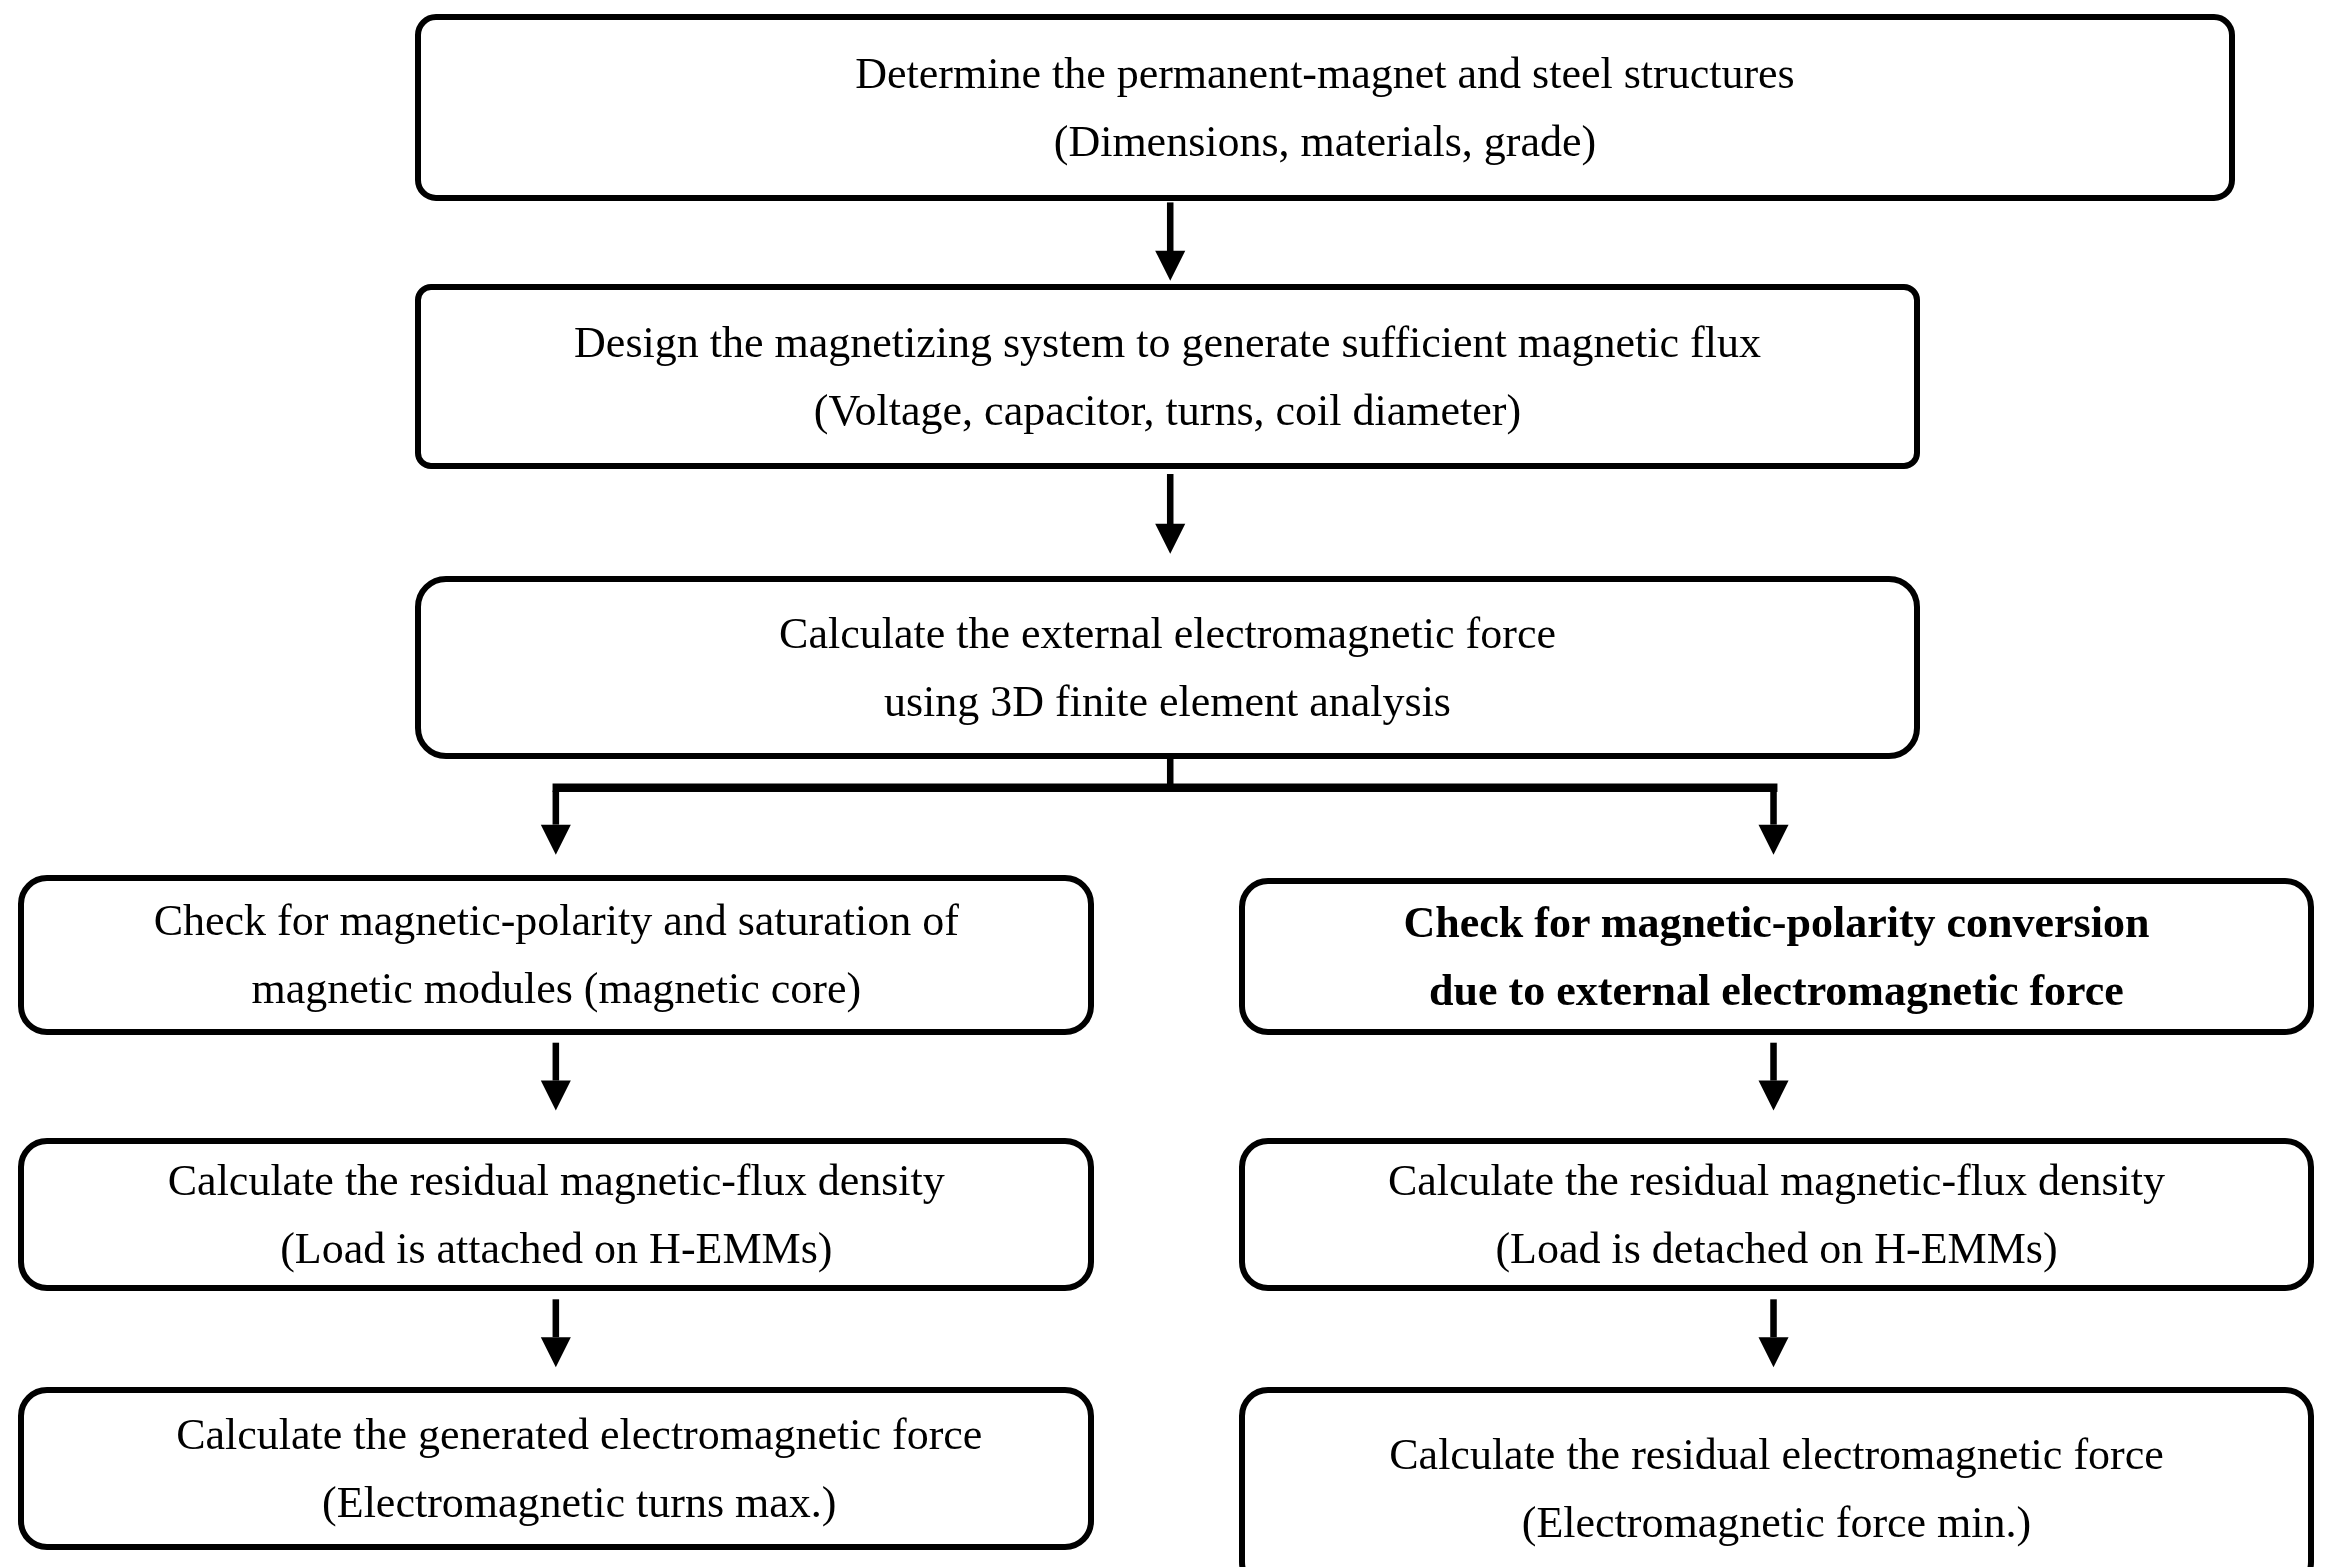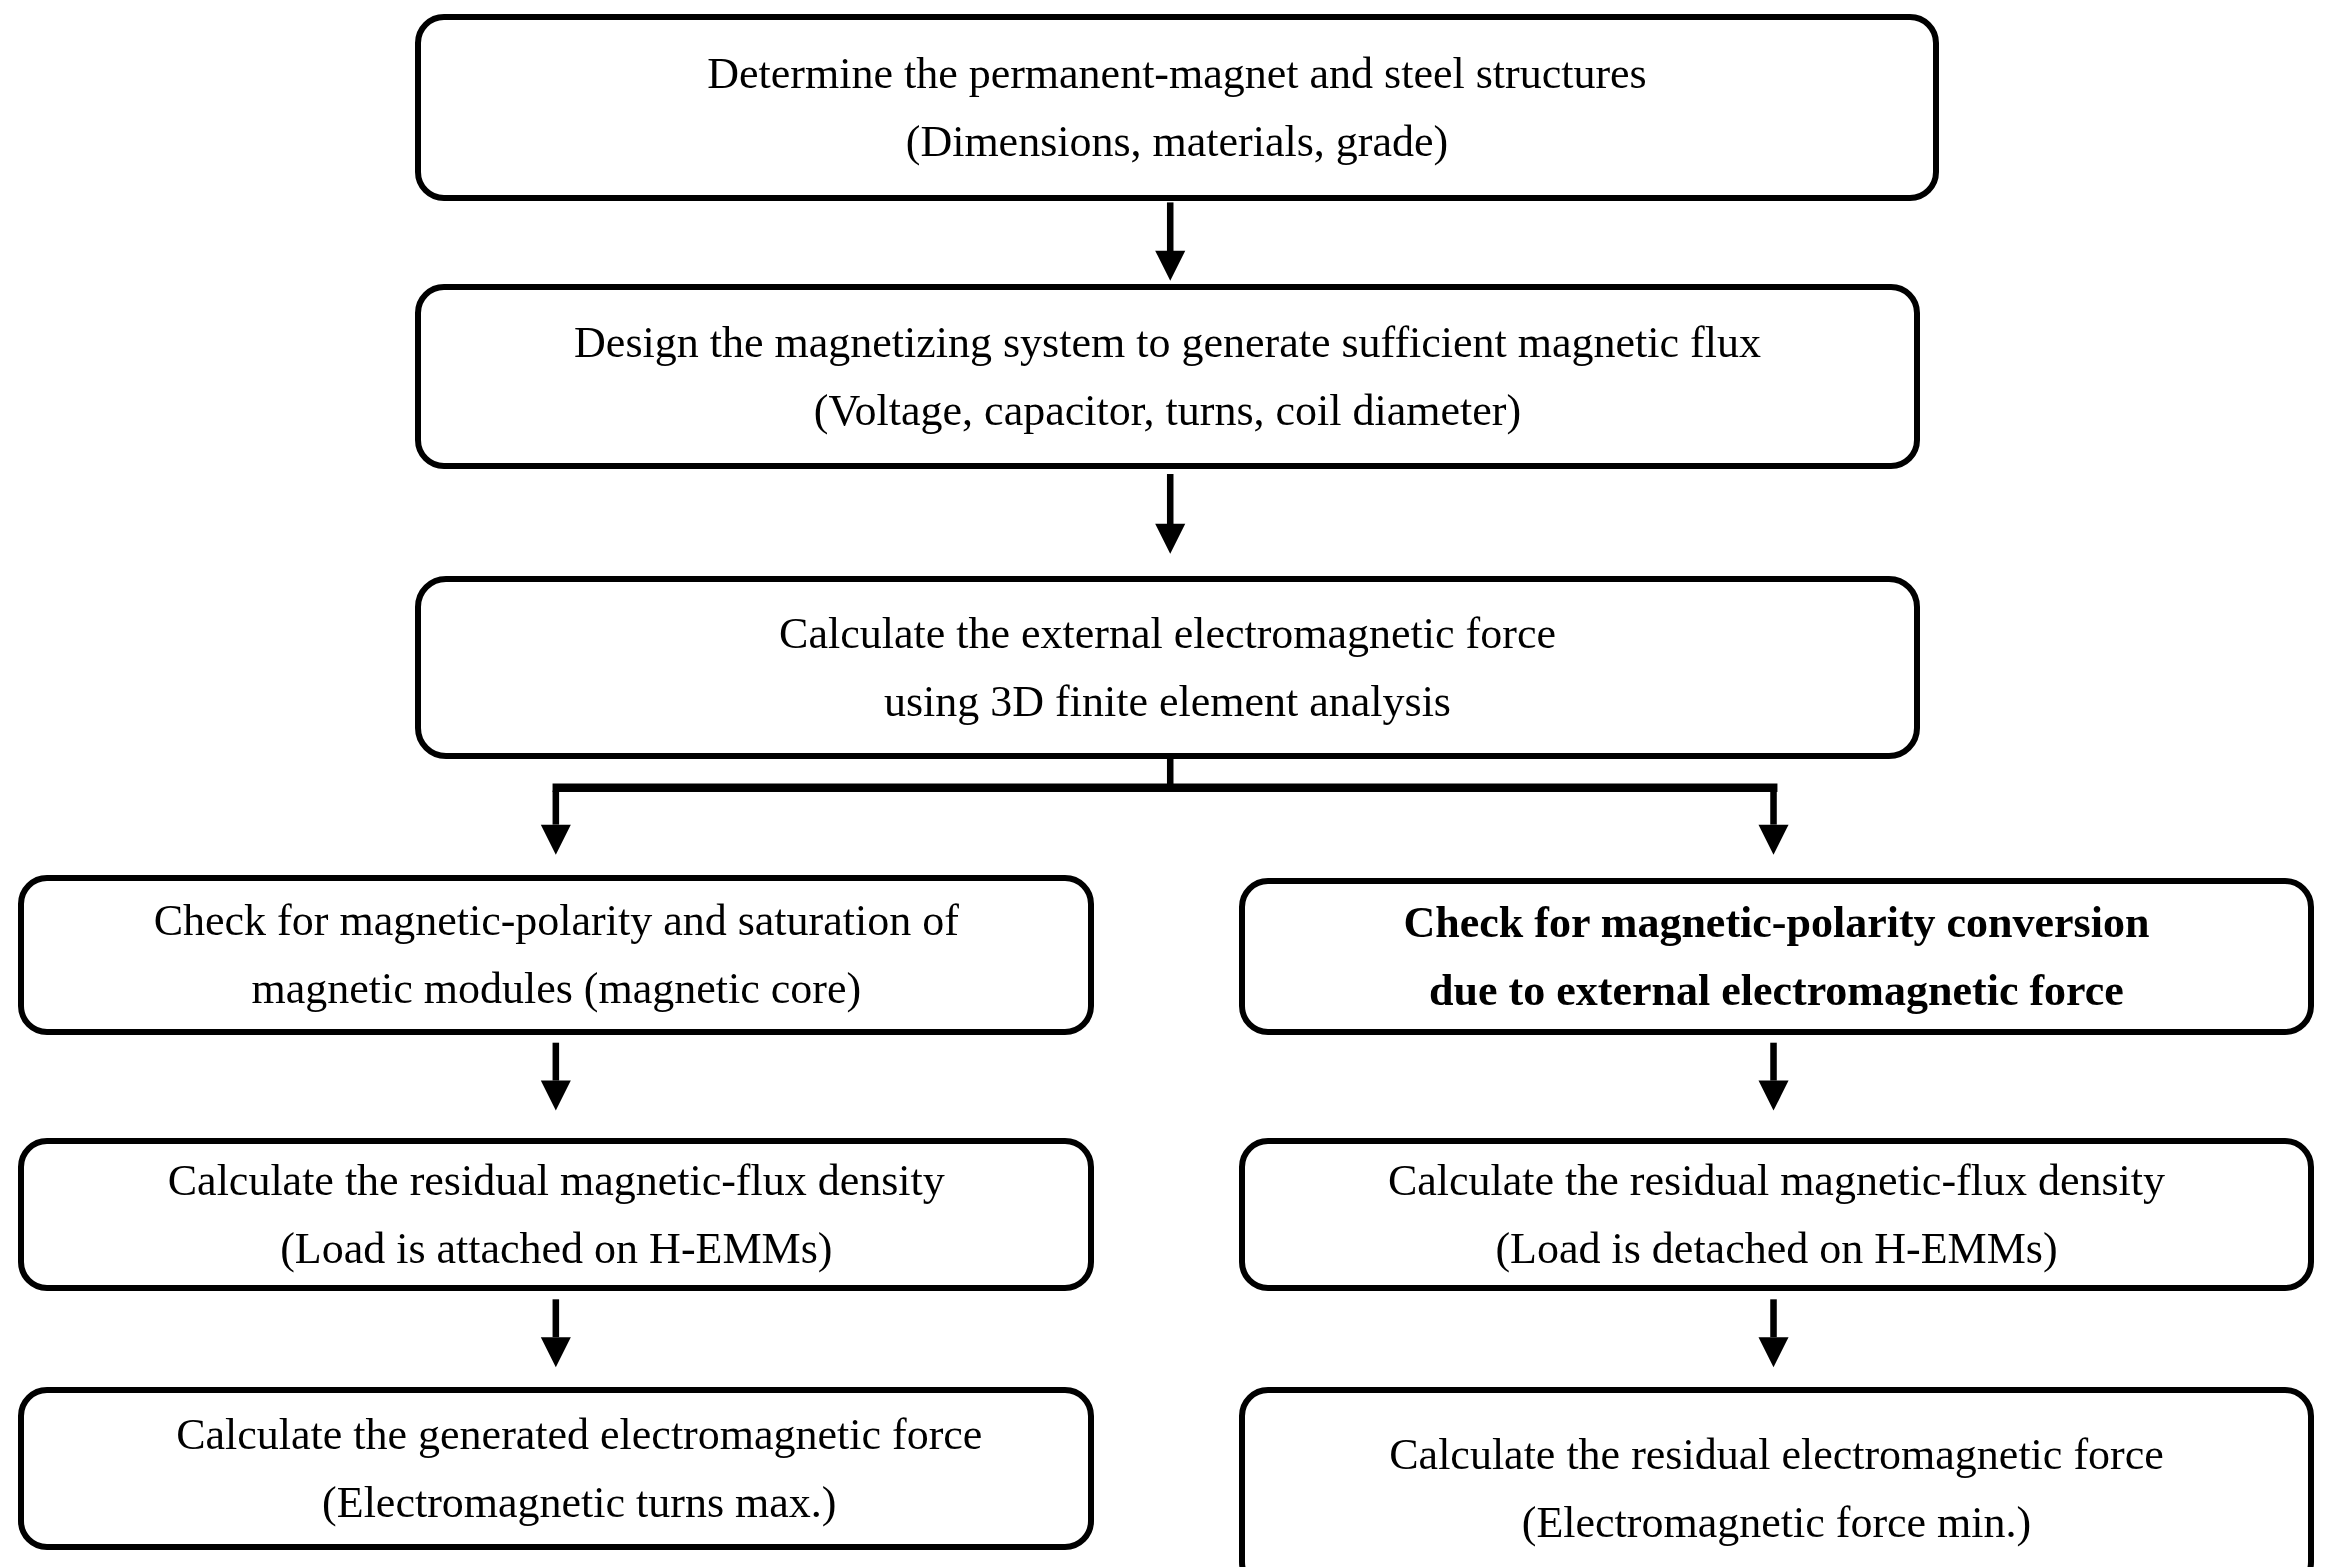--- a/index.html
+++ b/index.html
@@ -37,22 +37,22 @@
     text-align:center;
   }
   .box span{
     display:block;
     white-space:nowrap;
     font-size:44px;
     line-height:68px;
     color:var(--text);
   }
   
-  .b-step1{left:415px;top:14.4px;width:1524px;height:187px;}
-  .b-step2{left:415px;top:284px;width:1505px;height:185px;}
+  .b-step1{left:415px;top:14.4px;width:1820px;height:187px;border-radius:21px;}
+  .b-step2{left:415px;top:284px;width:1505px;height:185px;border-radius:16px;}
   .b-step3{left:415px;top:576px;width:1505px;height:183px;border-radius:31px;}
   
   .b-left1{left:18.3px;top:875px;width:1076px;height:160px;text-align:center;}
   .b-left2{left:18.3px;top:1138px;width:1076px;height:153px;}
   .b-left3{left:18.3px;top:1387px;width:1076px;height:163px;padding-left:46px;}
   
   .b-right1{left:1239px;top:878px;width:1075px;height:157px;font-weight:bold;}
   .b-right2{left:1239px;top:1138px;width:1075px;height:153px;}
   .b-right3{left:1239px;top:1387px;width:1075px;height:204px;}
 </style>

